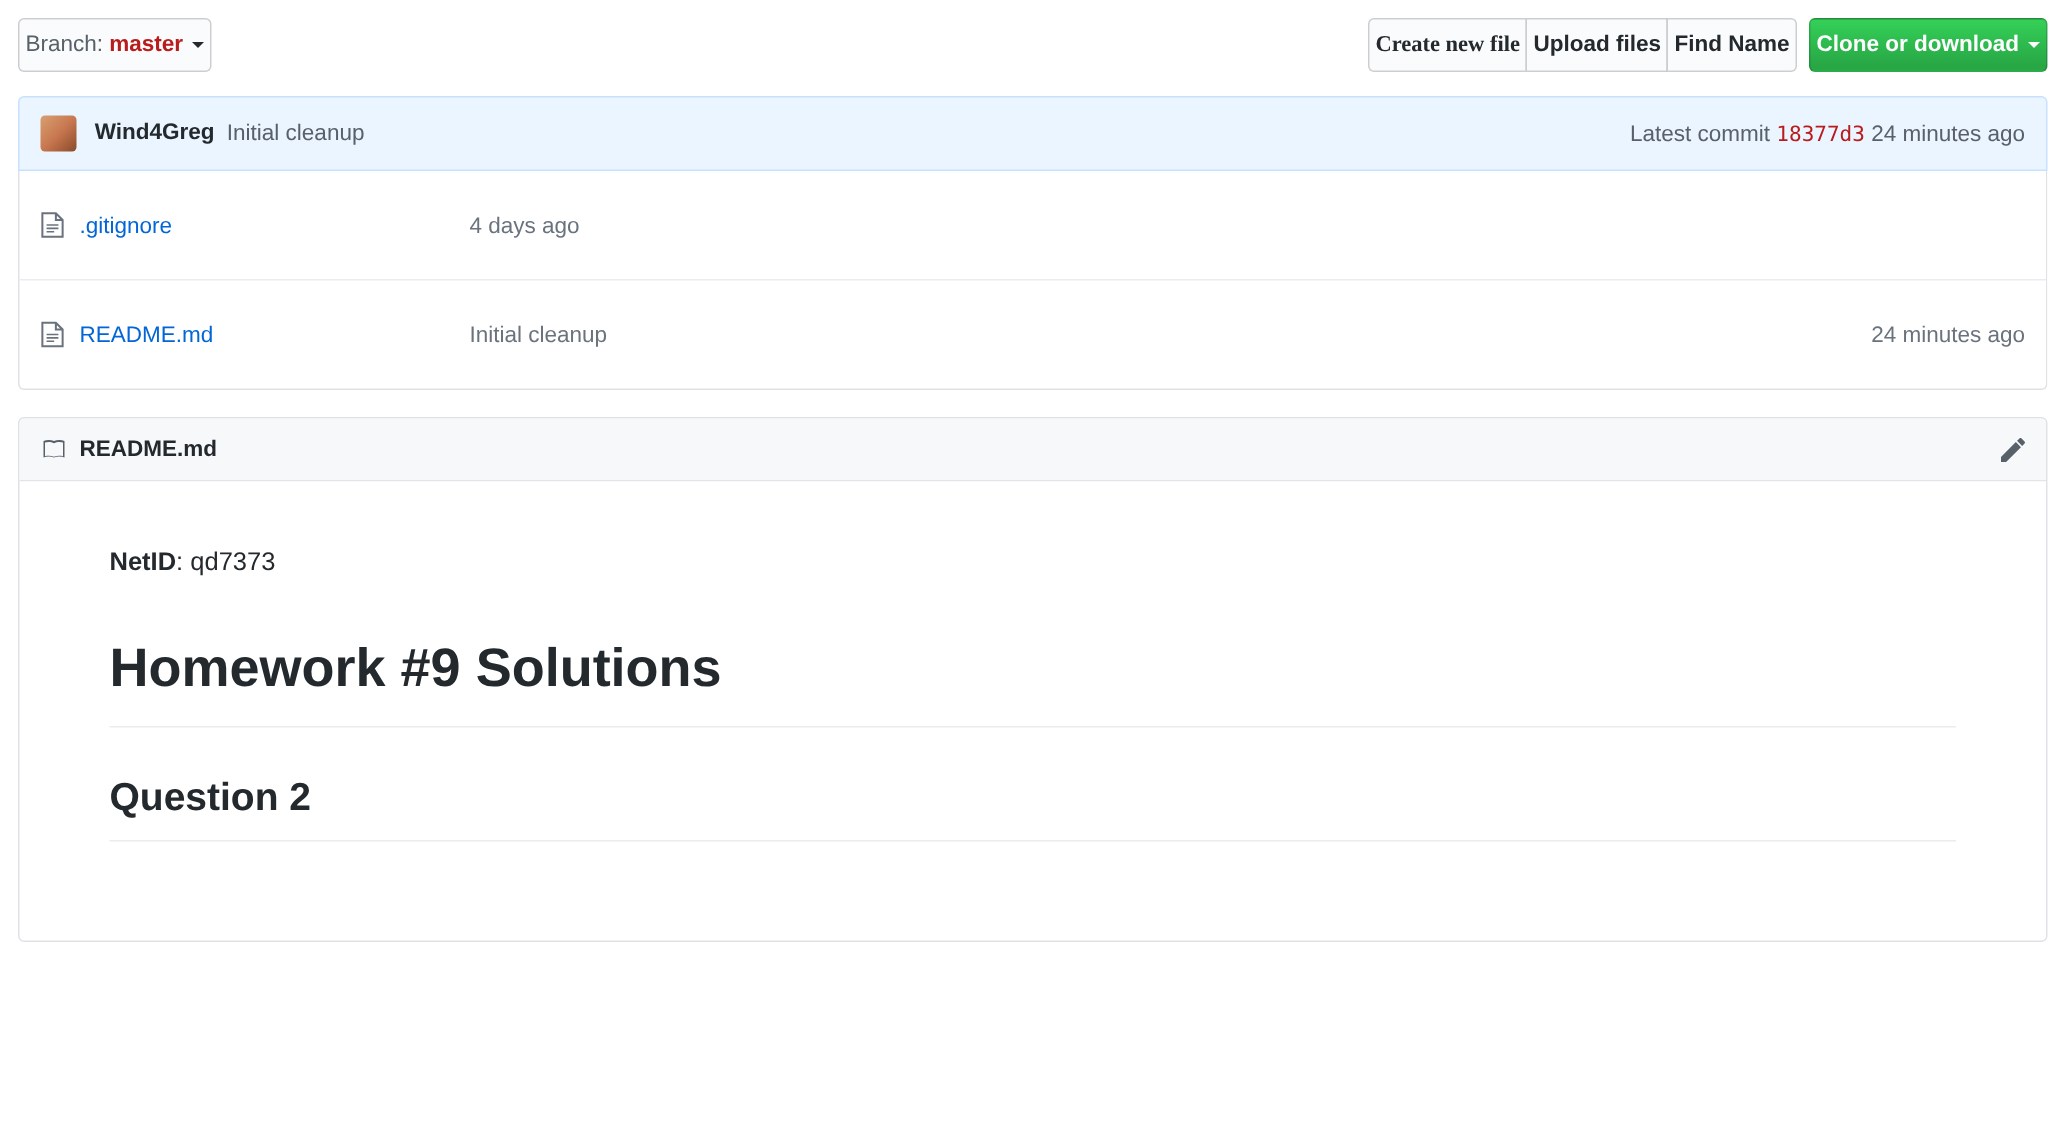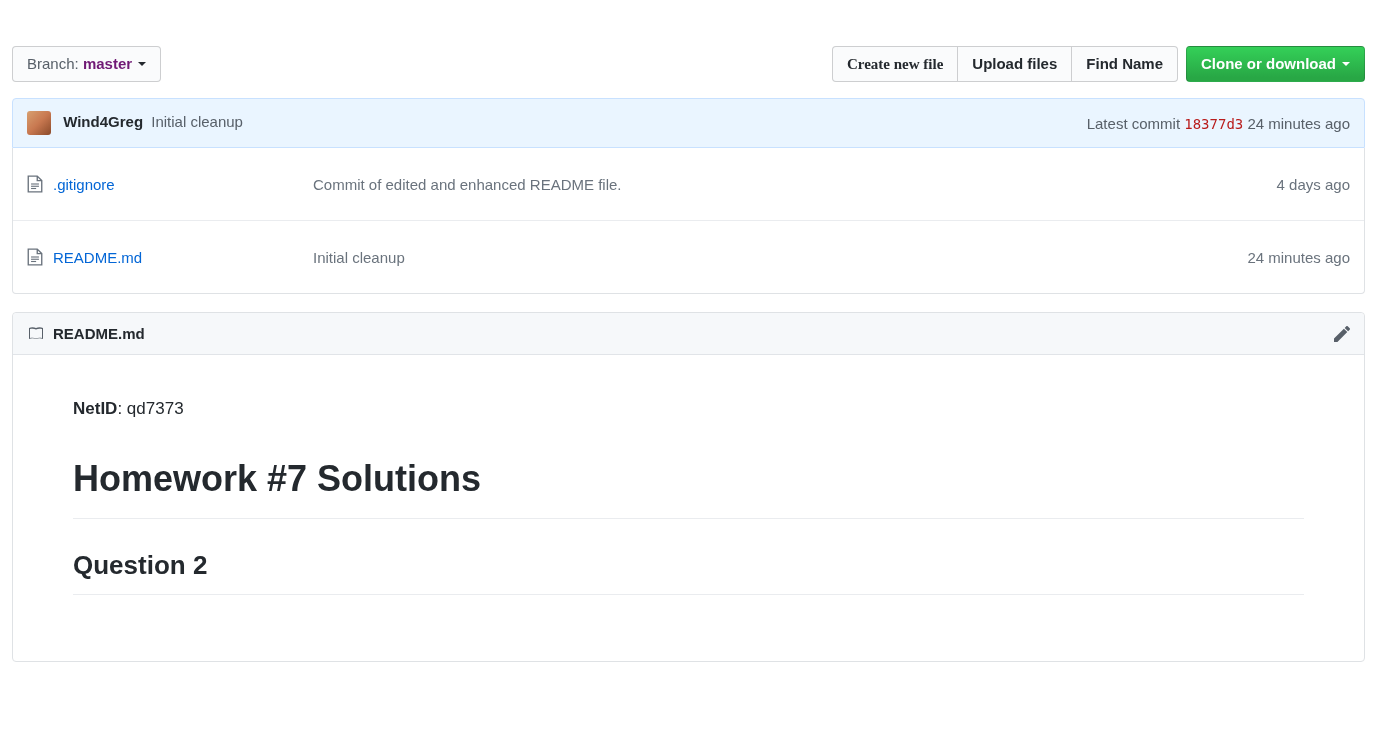--- a/index.html
+++ b/index.html
@@ -13,49 +13,48 @@
     .toolbar {
       display: flex;
       justify-content: space-between;
       margin-bottom: 16px;
     }
     .toolbar-left { display: flex; gap: 10px; }
     .toolbar-right { display: flex; gap: 8px; }
     .btn {
       display: inline-flex;
       align-items: center;
-      padding: 7px 14px;
+      padding: 7px 4px;
       font-size: 15px;
       font-weight: 600;
       line-height: 20px;
       color: #24292e;
       background-color: #fafbfc;
       border: 1px solid rgba(27,31,35,0.2);
       border-radius: 4px;
       cursor: pointer;
       white-space: nowrap;
-      margin-top: 34px;
     }
     .btn-primary {
       color: #fff;
       background-color: #28a745;
       background-image: linear-gradient(-180deg, #34d058, #28a745 90%);
       border-color: rgba(27,31,35,0.2);
     }
     .btn-group {
       display: inline-flex;
     }
     .btn-group .btn {
       border-radius: 0;
       margin-left: -1px;
     }
     .btn-group .btn:first-child { border-radius: 4px 0 0 4px; margin-left: 0; font-family: Liberation Serif, serif; }
     .btn-group .btn:last-child { border-radius: 0 4px 4px 0; }
     .branch-label { font-weight: 400; color: #586069; }
-    .branch-name { font-weight: 600; color: #701a75; }
+    .branch-name { font-weight: 600; color: #b91c1c; }
     .caret {
       display: inline-block;
       width: 0; height: 0;
       vertical-align: middle;
       border-top: 4px solid;
       border-right: 4px solid transparent;
       border-left: 4px solid transparent;
       margin-left: 6px;
     }
     .commit-tease {
@@ -186,21 +185,20 @@
 
 <div class="files">
   <div class="file-row">
     <svg class="file-icon" viewBox="0 0 14 16">
         <path fill="none" stroke-width="1.2" d="M1 1h8l4 4v10H1z M9 1v4h4"></path>
         <line x1="3.5" y1="8" x2="10.5" y2="8" stroke-width="1"></line>
         <line x1="3.5" y1="10" x2="10.5" y2="10" stroke-width="1"></line>
         <line x1="3.5" y1="12" x2="8" y2="12" stroke-width="1"></line>
       </svg>
     <span class="file-name">.gitignore</span>
-    <span class="file-msg">Commit of edited and enhanced README file.</span>
     <span class="file-age">4 days ago</span>
   </div>
   <div class="file-row">
     <svg class="file-icon" viewBox="0 0 14 16">
         <path fill="none" stroke-width="1.2" d="M1 1h8l4 4v10H1z M9 1v4h4"></path>
         <line x1="3.5" y1="8" x2="10.5" y2="8" stroke-width="1"></line>
         <line x1="3.5" y1="10" x2="10.5" y2="10" stroke-width="1"></line>
         <line x1="3.5" y1="12" x2="8" y2="12" stroke-width="1"></line>
       </svg>
     <span class="file-name">README.md</span>
@@ -216,16 +214,16 @@
           <path d="M8 2C6 1 3 1 1 2v11c2-1 5-1 7 0 2-1 5-1 7 0V2c-2-1-5-1-7 0zm0 10.5c-1.7-.8-4-.9-6-.4V3c1.8-.6 4.2-.5 6 .5v9zm6-.4c-2-.5-4.3-.4-6 .4v-9c1.8-1 4.2-1.1 6-.5v9.1z"></path>
         </svg>
       <span>README.md</span>
     </div>
     <svg class="pencil" viewBox="0 0 16 16">
         <path d="M0 12.6V16h3.4l9.9-9.9-3.4-3.4L0 12.6zM15.7 3.7c.4-.4.4-1 0-1.4L13.7.3c-.4-.4-1-.4-1.4 0l-1.6 1.6 3.4 3.4 1.6-1.6z"></path>
       </svg>
   </div>
   <div class="readme-body">
     <p><strong>NetID</strong><span>: qd7373</span></p>
-    <h1>Homework #7 Solutions</h1>
+    <h1>Homework #9 Solutions</h1>
     <h2>Question 2</h2>
   </div>
 </div>
 
 </body></html>

